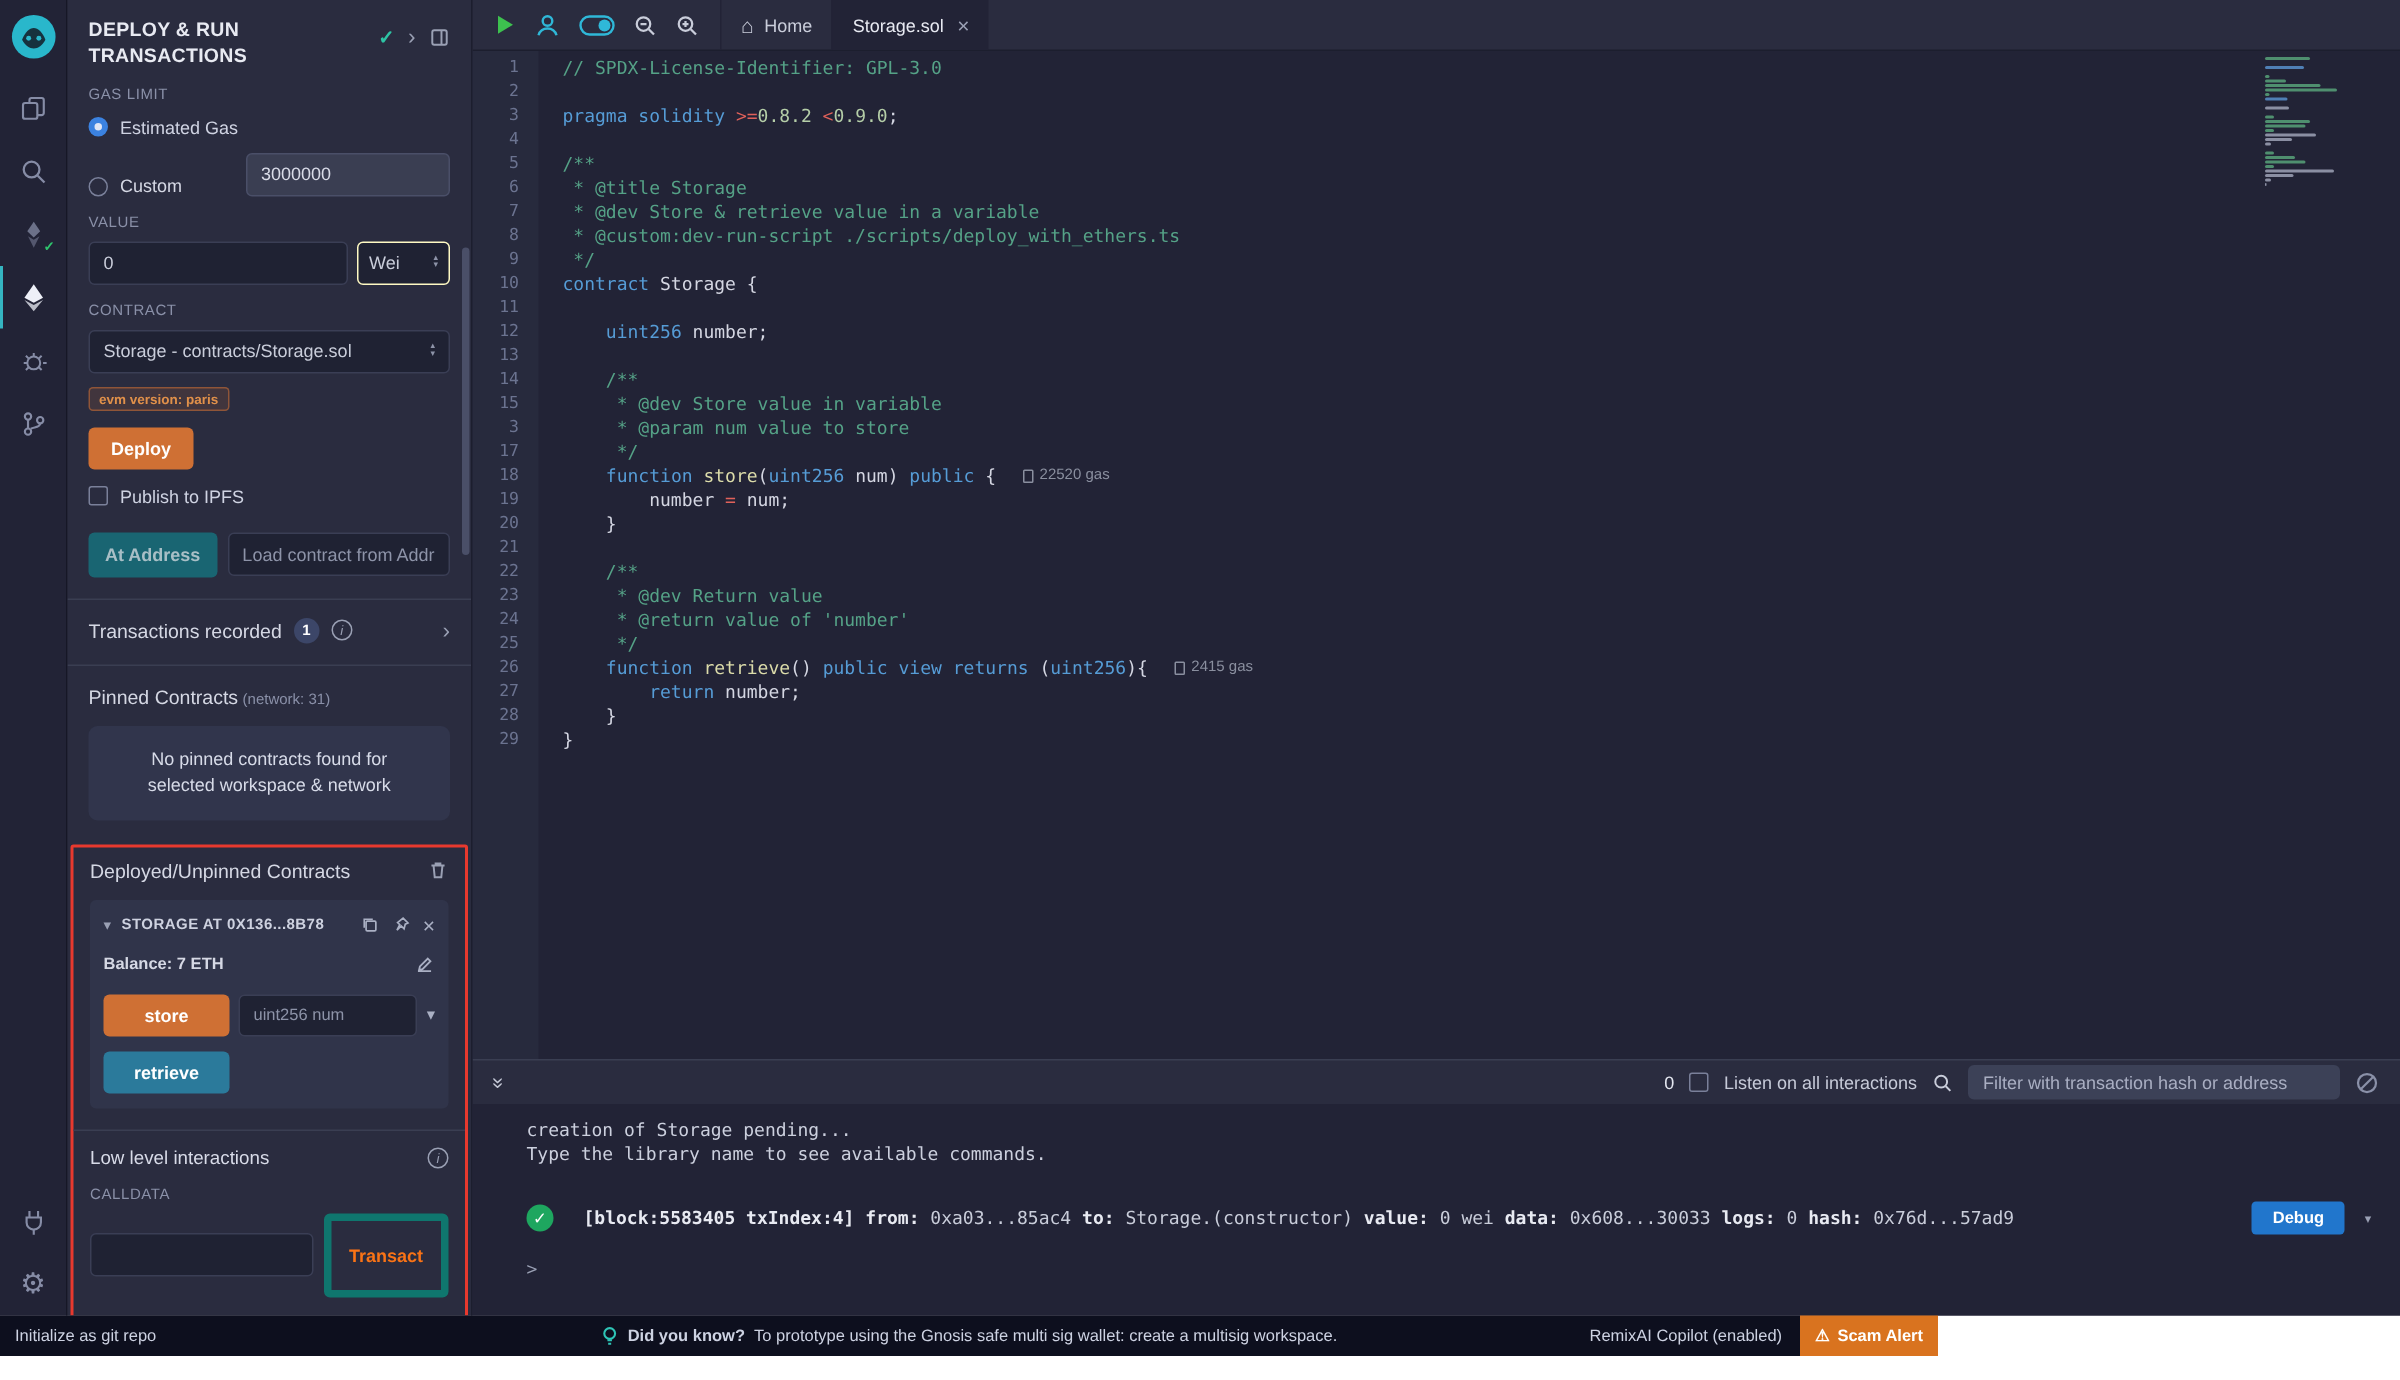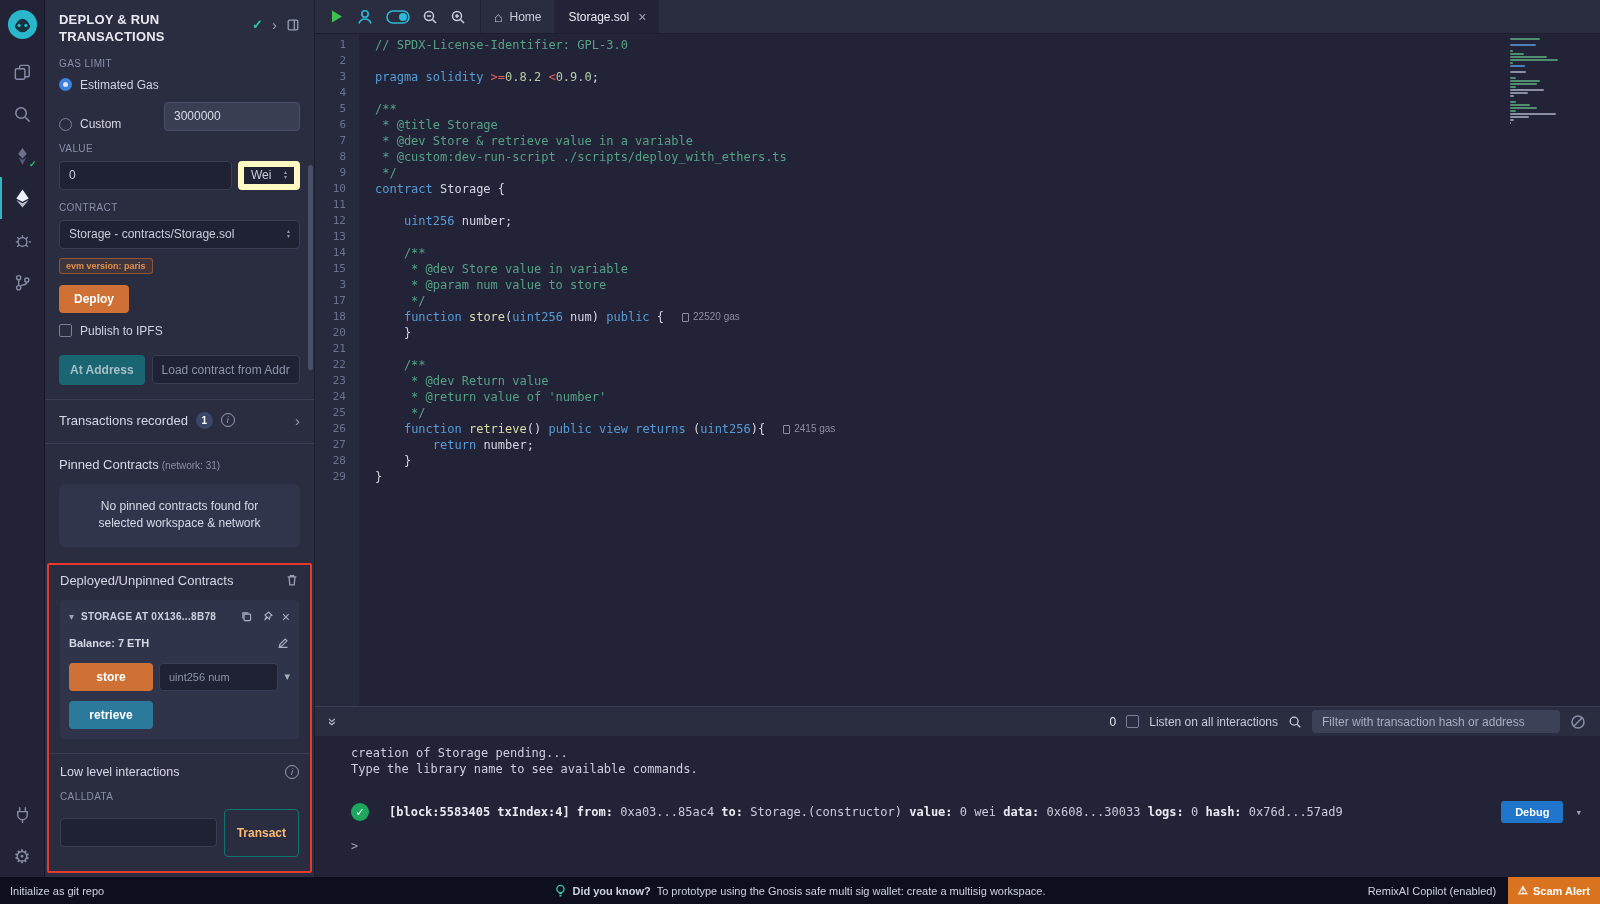--- a/index.html
+++ b/index.html
@@ -27,21 +27,21 @@
   .head-ic svg{width:14px;height:14px;stroke:#9aa0b4;fill:none;stroke-width:1.5}
   .sec-label{font-size:10px;color:#8a90a8;letter-spacing:.4px;margin-top:12px}
   .radio-row{display:flex;align-items:center;gap:8px;margin-top:9px;color:#cfd3e2;cursor:pointer}
   .radio{width:13px;height:13px;border-radius:50%;border:1px solid #7a809a;flex:none;background:transparent}
   .radio.checked{border:4px solid #3b82e0;background:#dfe6f5}
   .custom-row{display:flex;align-items:flex-end;gap:8px;margin-top:10px}
   .inp{background:#1f2233;border:1px solid #3a3e55;border-radius:4px;color:#c9cdda;height:29px;padding:0 9px;font-size:12px;outline:none;font-family:"Liberation Sans",sans-serif}
   .inp::placeholder{color:#8d93a8}
   .gas-inp{margin-left:auto;width:136px;background:#3a3e52;border-color:#4a4f68;color:#d9dce8}
   .row{display:flex;align-items:center;gap:6px;margin-top:7px}
-  .unit-select{width:62px;height:29px;background:#1f2233;border:6px solid #fef9c3;border-radius:4px;display:flex;align-items:center;justify-content:space-between;padding:0 7px;color:#c9cdda;cursor:pointer}
+  .unit-select{width:62px;height:29px;background:#1f2233;border:1px solid #fef9c3;border-radius:4px;display:flex;align-items:center;justify-content:space-between;padding:0 7px;color:#c9cdda;cursor:pointer}
   .updown{display:flex;flex-direction:column;line-height:5px;font-size:6px;color:#8d93a8}
   .sel{height:29px;background:#1f2233;border:1px solid #3a3e55;border-radius:4px;display:flex;align-items:center;justify-content:space-between;padding:0 9px;color:#c9cdda;cursor:pointer;margin-top:7px}
   .evm-badge{display:inline-block;margin-top:9px;font-size:9px;font-weight:bold;color:#e0904a;background:rgba(207,112,52,.14);border:1px solid rgba(207,112,52,.55);border-radius:3px;padding:2px 6px}
   .btn-orange{background:#cf7034;border:none;border-radius:4px;color:#fff;font-size:12px;font-weight:bold;padding:7px 15px;cursor:pointer;font-family:"Liberation Sans",sans-serif}
   .deploy-btn{display:block;margin-top:11px}
   .chk-row{display:flex;align-items:center;gap:8px;margin-top:11px;color:#cfd3e2;cursor:pointer}
   .cb{appearance:none;width:13px;height:13px;border:1px solid #7a809a;border-radius:2px;background:transparent;cursor:pointer;flex:none}
   .ataddr-row{display:flex;align-items:center;gap:7px;margin-top:17px}
   .btn-teal{background:#17707c;border:none;border-radius:4px;color:#bfd9de;font-size:12px;font-weight:bold;padding:8px 11px;cursor:pointer;opacity:.85;font-family:"Liberation Sans",sans-serif}
   .ataddr-inp{flex:1;min-width:0}
@@ -70,21 +70,21 @@
   .cc-store-row{display:flex;align-items:center;gap:6px;margin-top:13px}
   .store-btn{width:84px;padding:7px 0;text-align:center}
   .store-inp{flex:1;min-width:0;height:28px;font-size:11px}
   .cc-expand{color:#aab0c4;font-size:11px;cursor:pointer}
   .btn-retrieve{display:block;margin-top:10px;background:#2b7a9b;border:none;border-radius:4px;color:#fff;font-size:12px;font-weight:bold;padding:7px 0;width:84px;cursor:pointer;font-family:"Liberation Sans",sans-serif}
   .ll-divider{height:1px;background:#3a3e52;margin:14px -11px 0 -11px}
   .lowlevel-row{display:flex;align-items:center;margin-top:11px;color:#d8dbe8;font-size:12.5px}
   .lowlevel-row .info-i{margin-left:auto}
   .calldata-row{display:flex;align-items:center;gap:7px;margin-top:7px}
   .calldata-inp{flex:1;min-width:0}
-  .btn-outline-orange{background:transparent;border:1px solid #0f766e;color:#fdba74;border-radius:4px;font-size:12px;font-weight:bold;padding:16px 12px;cursor:pointer;font-family:"Liberation Sans",sans-serif}
+  .btn-outline-orange{background:transparent;border:5px solid #0f766e;color:#f97316;border-radius:4px;font-size:12px;font-weight:bold;padding:16px 12px;cursor:pointer;font-family:"Liberation Sans",sans-serif}
   .panel-scroll-thumb{position:absolute;right:1px;top:165px;width:5px;height:205px;background:#4a4f68;border-radius:3px;cursor:pointer}
 
   
   .main{flex:1;display:flex;flex-direction:column;min-width:0}
   .ed-top{height:34px;flex:none;background:#2a2c3f;display:flex;align-items:stretch;border-bottom:1px solid #1c1e2e}
   .ed-tools{display:flex;align-items:center;gap:12px;padding:0 14px}
   .ed-tools svg{cursor:pointer}
   .tab{display:flex;align-items:center;gap:7px;padding:0 13px;border-left:1px solid #222336;color:#c9cdda;font-size:12px;cursor:pointer}
   .tab.active{background:#222336;color:#e8eaf2}
   .home-ic{font-size:14px;color:#c9cdda}
@@ -120,21 +120,21 @@
   .tx-row{display:flex;align-items:center;margin-top:24px;padding-right:18px}
   .tx-check{width:18px;height:18px;border-radius:50%;background:#1ea65f;color:#fff;font-size:11px;display:flex;align-items:center;justify-content:center;margin-right:20px;flex:none;font-family:"Liberation Sans",sans-serif}
   .tx-text{white-space:nowrap;overflow:hidden}
   .tx-b{font-weight:bold;color:#e8eaf2}
   .tx-p{color:#c9cdda}
   .debug-btn{margin-left:auto;background:#2176cc;color:#fff;border:none;border-radius:3px;font-size:11px;font-weight:bold;padding:5px 14px;cursor:pointer;font-family:"Liberation Sans",sans-serif;flex:none}
   .tx-caret{color:#9aa0b4;margin-left:12px;font-size:11px;cursor:pointer;flex:none}
   .prompt{margin-top:16px;color:#9aa0b4}
 
   
-  .statusbar{position:absolute;left:0;top:877px;width:1600px;height:27px;background:#0d0f1e;display:flex;align-items:center;font-size:11px;color:#cdd2e2;padding:0 0 0 10px}
+  .statusbar{position:absolute;left:0;top:877px;width:1292px;height:27px;background:#0d0f1e;display:flex;align-items:center;font-size:11px;color:#cdd2e2;padding:0 0 0 10px}
   .sb-center{position:absolute;left:50%;transform:translateX(-50%);display:flex;align-items:center;gap:6px;white-space:nowrap}
   .sb-bold{font-weight:bold}
   .sb-right{margin-left:auto;display:flex;align-items:center;gap:12px;height:100%}
   .scam{background:#d9731f;color:#fff;font-weight:bold;display:flex;align-items:center;gap:5px;padding:0 10px;height:100%;cursor:pointer}
   .bottom-strip{position:absolute;top:904px;left:0;width:1600px;height:16px;background:#ffffff}
   svg{display:block}
 </style>
 </head>
 <body>
 
@@ -440,20 +440,24 @@
             <span class="ln">17</span>
             <span class="lt"><span class="tk-c">     */</span></span>
           </div>
           <div class="code-line">
             <span class="ln">18</span>
             <span class="lt"><span class="tk-p">    </span><span class="tk-k">function</span><span class="tk-p"> </span><span class="tk-f">store</span><span class="tk-p">(</span><span class="tk-k">uint256</span><span class="tk-p"> num) </span><span class="tk-k">public</span><span class="tk-p"> {</span></span>
             <span class="gas">
               <span class="gas-ic"></span>
               <span>22520 gas</span>
             </span>
+          </div>
+          <div class="code-line">
+            <span class="ln">19</span>
+            <span class="lt"><span class="tk-p">        number </span><span class="tk-o">=</span><span class="tk-p"> num;</span></span>
           </div>
           <div class="code-line">
             <span class="ln">20</span>
             <span class="lt"><span class="tk-p">    }</span></span>
           </div>
           <div class="code-line">
             <span class="ln">21</span>
             <span class="lt"></span>
           </div>
           <div class="code-line">

